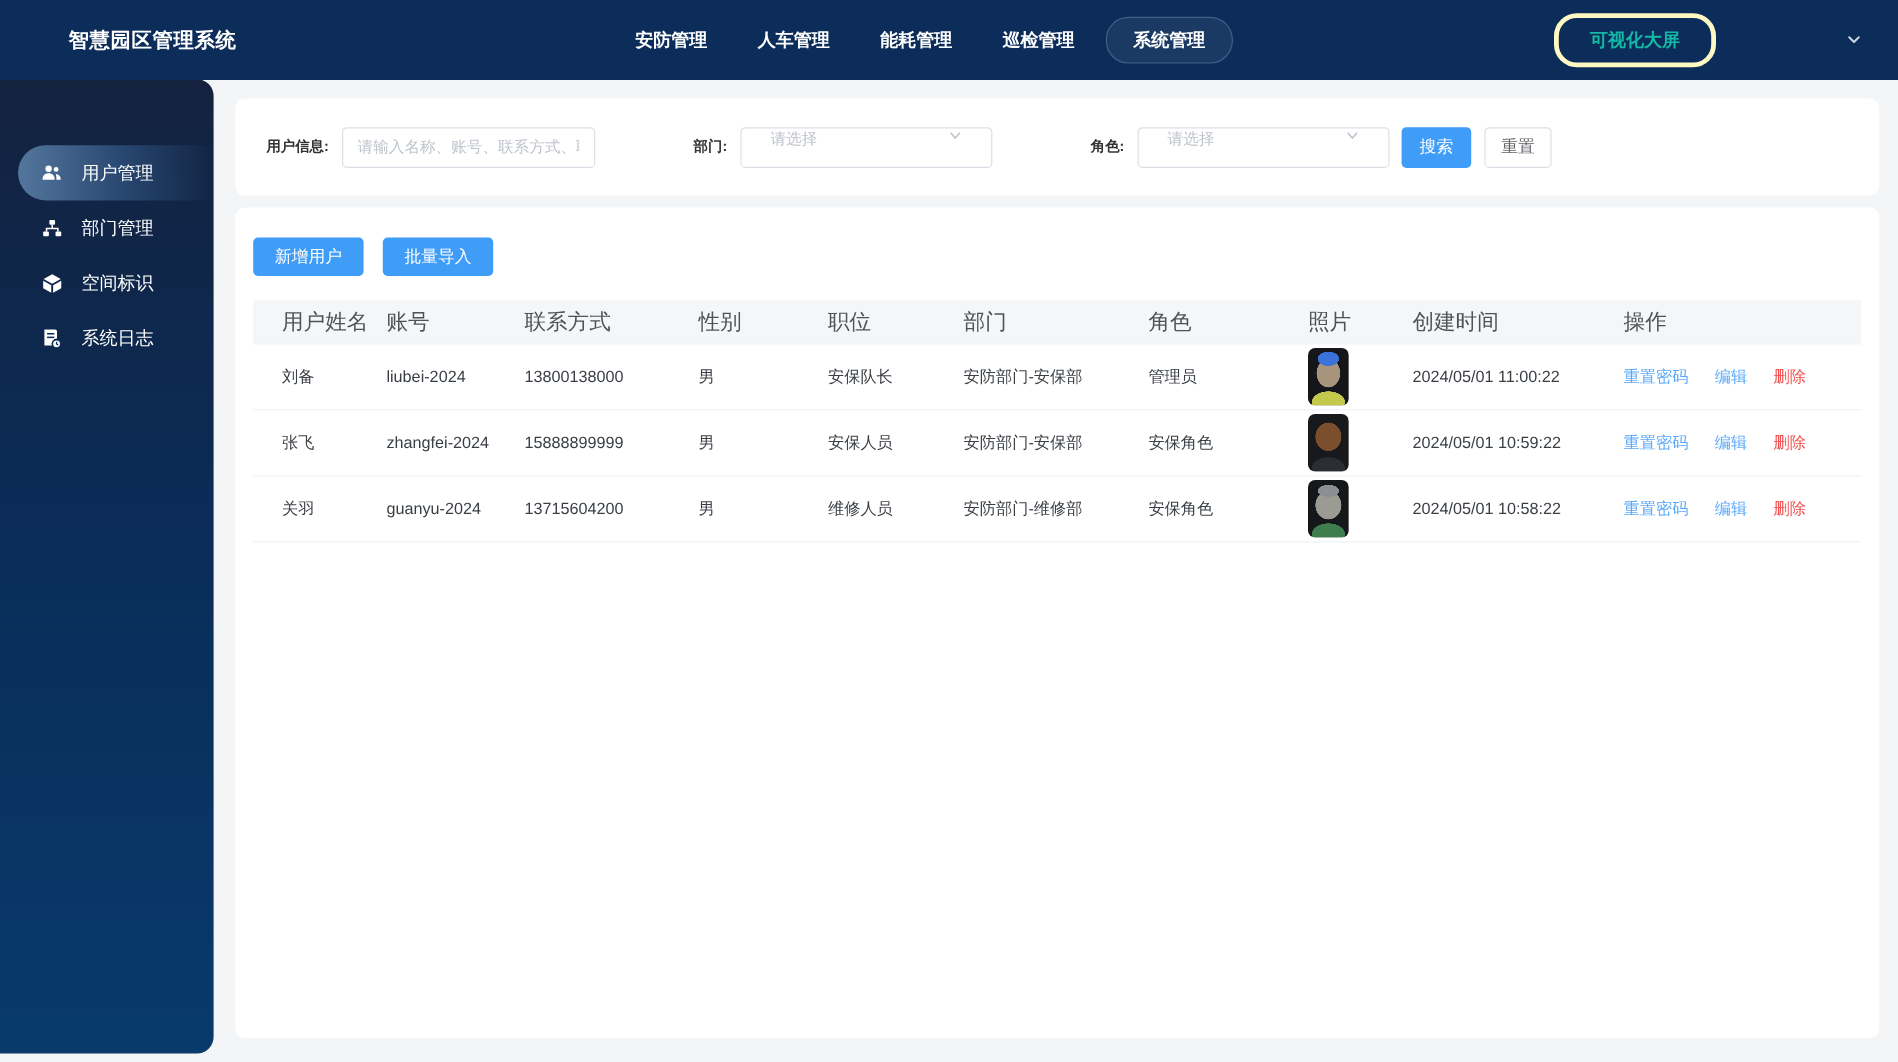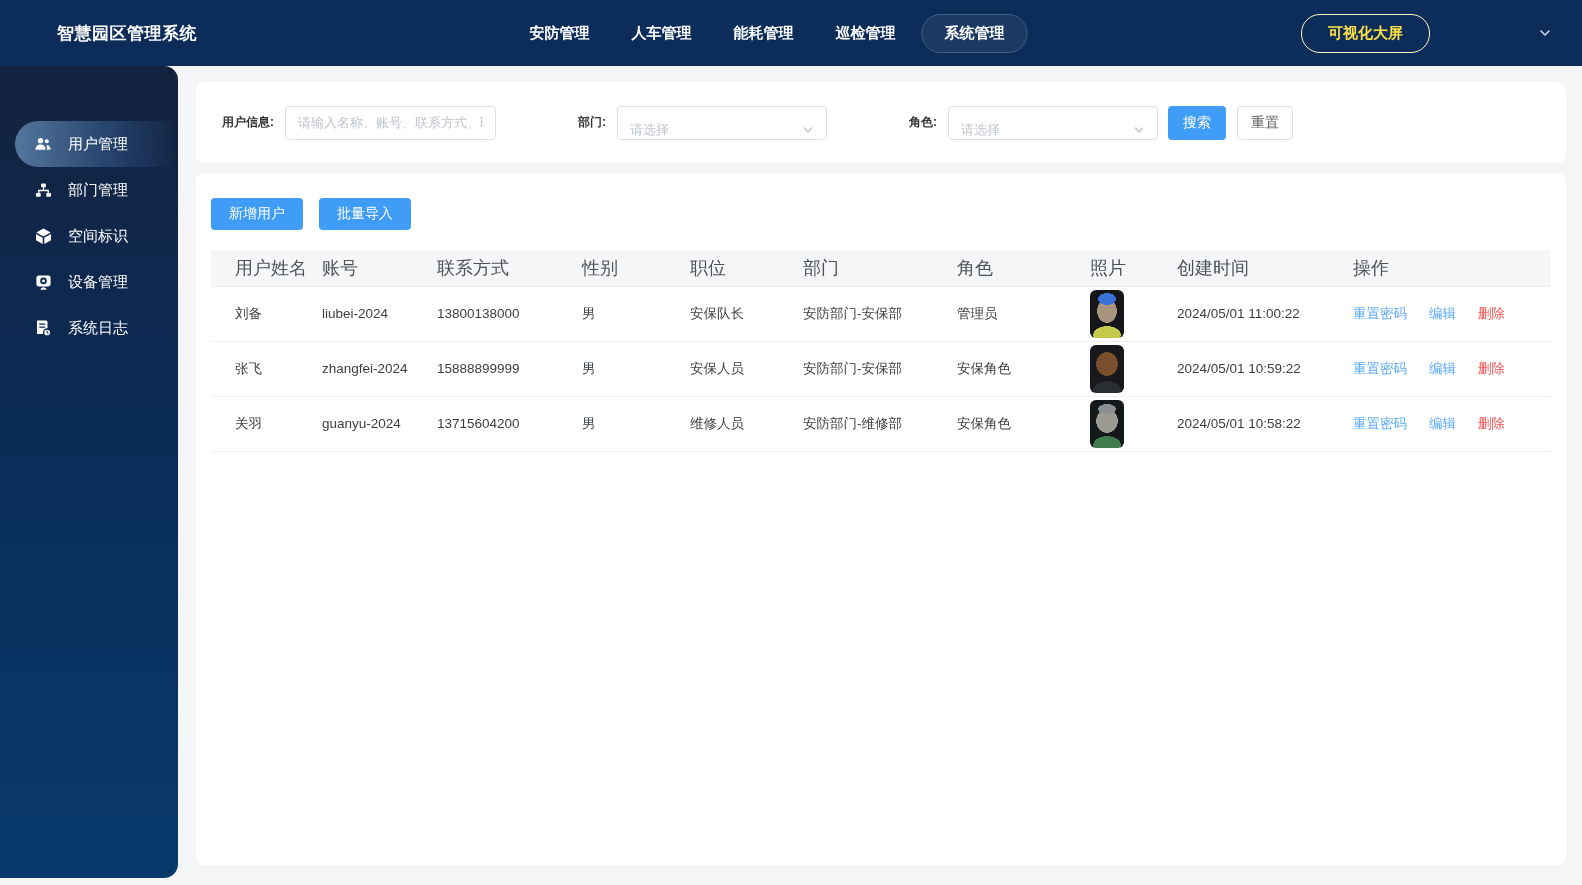--- a/index.html
+++ b/index.html
@@ -5,42 +5,42 @@
   * { margin:0; padding:0; box-sizing:border-box; }
   html,body { width:1582px; height:885px; overflow:hidden; font-family:"Liberation Sans","DejaVu Sans",sans-serif; background:#f4f5f7; }
 
   
   .header { position:fixed; top:0; left:0; width:1582px; height:66px; background:#0c2c59; display:flex; align-items:center; z-index:20; }
   .header-title { color:#fff; font-size:17px; font-weight:bold; margin-left:57px; letter-spacing:.5px; white-space:nowrap; }
   .header-nav { position:absolute; left:50%; transform:translateX(-54%); display:flex; align-items:flex-end; gap:10px; }
   .nav-item { color:#fff; font-size:15px; font-weight:600; padding:10px 16px; cursor:pointer; white-space:nowrap; }
   .nav-item.active { background:#1a3a63; border:1px solid #41608a; border-radius:19px; padding:9px 22px; }
   .header-right { position:absolute; right:30px; display:flex; align-items:center; gap:108px; }
-  .big-screen-btn { color:#fde047; font-size:15px; font-weight:600; border:1px solid #fef9c3; border-radius:19px; padding:9px 26px; background:transparent; cursor:pointer; white-space:nowrap; }
+  .big-screen-btn { color:#14b8a6; font-size:15px; font-weight:600; border:4px solid #fef9c3; border-radius:19px; padding:9px 26px; background:transparent; cursor:pointer; white-space:nowrap; }
   .header-chevron { width:14px; height:14px; cursor:pointer; display:block; }
 
   
   .sidebar { position:fixed; top:66px; left:0; width:178px; height:812px; background:linear-gradient(180deg,#14223f 0%, #0a2c57 45%, #083a6c 100%); border-radius:0 14px 14px 0; padding-top:55px; z-index:10; }
   .side-item { display:flex; align-items:center; height:46px; margin:0 0 0 15px; padding-left:18px; cursor:pointer; }
   .side-item .icon { width:20px; height:20px; display:flex; align-items:center; justify-content:center; }
   .side-item .label { color:#fff; font-size:15px; font-weight:500; margin-left:15px; white-space:nowrap; }
   .side-item.active { background:linear-gradient(90deg,#54769d 0%, #27466f 55%, rgba(20,50,90,0) 100%); border-radius:24px 0 0 24px; }
   .side-item svg { display:block; }
 
   
   .content { position:absolute; left:196px; top:82px; width:1370px; }
   .card { background:#fff; border-radius:8px; }
 
   
   .filter-card { height:81px; display:flex; align-items:center; padding:0 26px; }
   .filter-group { display:flex; align-items:center; }
   .filter-label { font-size:12px; color:#333; font-weight:600; white-space:nowrap; }
   .text-input { width:211px; height:34px; border:1px solid #dcdfe6; border-radius:4px; margin-left:11px; padding:0 12px; font-size:13px; color:#333; font-family:inherit; }
   .text-input::placeholder { color:#bfc4cc; }
-  .select { width:210px; height:34px; border:1px solid #dcdfe6; border-radius:4px; margin-left:11px; padding:0 12px; font-size:13px; color:#bfc4cc; display:flex; align-items:flex-end; justify-content:space-between; cursor:pointer; background:#fff; }
+  .select { width:210px; height:34px; border:1px solid #dcdfe6; border-radius:4px; margin-left:11px; padding:0 24px; font-size:13px; color:#bfc4cc; display:flex; align-items:flex-start; justify-content:space-between; cursor:pointer; background:#fff; }
   .select .chev { width:12px; height:12px; }
   .g2 { margin-left:82px; }
   .g3 { margin-left:82px; }
   .btn { height:34px; border:none; border-radius:4px; font-size:14px; font-family:inherit; cursor:pointer; white-space:nowrap; }
   .btn-primary { background:#3f9cf7; color:#fff; }
   .btn-plain { background:#fff; color:#606266; border:1px solid #dcdfe6; }
   .search-btn { width:58px; margin-left:10px; }
   .reset-btn { width:56px; margin-left:11px; }
 
   
@@ -129,31 +129,20 @@
     <span class="icon">
       <svg width="19" height="19" viewBox="0 0 24 24" fill="#fff">
           <path d="M12 2l9 5-9 5-9-5z"></path>
           <path d="M2.5 8.8l8.5 4.7v8L2.5 16.8z"></path>
           <path d="M21.5 8.8L13 13.5v8l8.5-4.7z"></path>
         </svg>
     </span>
     <span class="label">空间标识</span>
   </div>
 
-  <div class="side-item">
-    <span class="icon">
-      <svg width="19" height="19" viewBox="0 0 24 24">
-          <rect x="3" y="3" width="18" height="14" rx="3" fill="#fff"></rect>
-          <circle cx="12" cy="10" r="4.2" fill="#0a2c57"></circle>
-          <circle cx="12" cy="10" r="1.8" fill="#fff"></circle>
-          <path d="M8 21c1-2 2.5-3 4-3s3 1 4 3z" fill="#fff"></path>
-        </svg>
-    </span>
-    <span class="label">设备管理</span>
-  </div>
 
 
   <div class="side-item">
     <span class="icon">
       <svg width="18" height="18" viewBox="0 0 24 24">
           <path d="M4 2h12a2 2 0 0 1 2 2v8.2a6 6 0 0 0-5.8 7.8H4z" fill="#fff"></path>
           <rect x="7" y="6" width="8" height="1.7" fill="#0a2c57"></rect>
           <rect x="7" y="10" width="8" height="1.7" fill="#0a2c57"></rect>
           <circle cx="17.5" cy="18" r="4.5" fill="#fff" stroke="#0a2c57" stroke-width="1.4"></circle>
           <path d="M17.5 15.8v2.4l1.8 1" fill="none" stroke="#0a2c57" stroke-width="1.4"></path>

